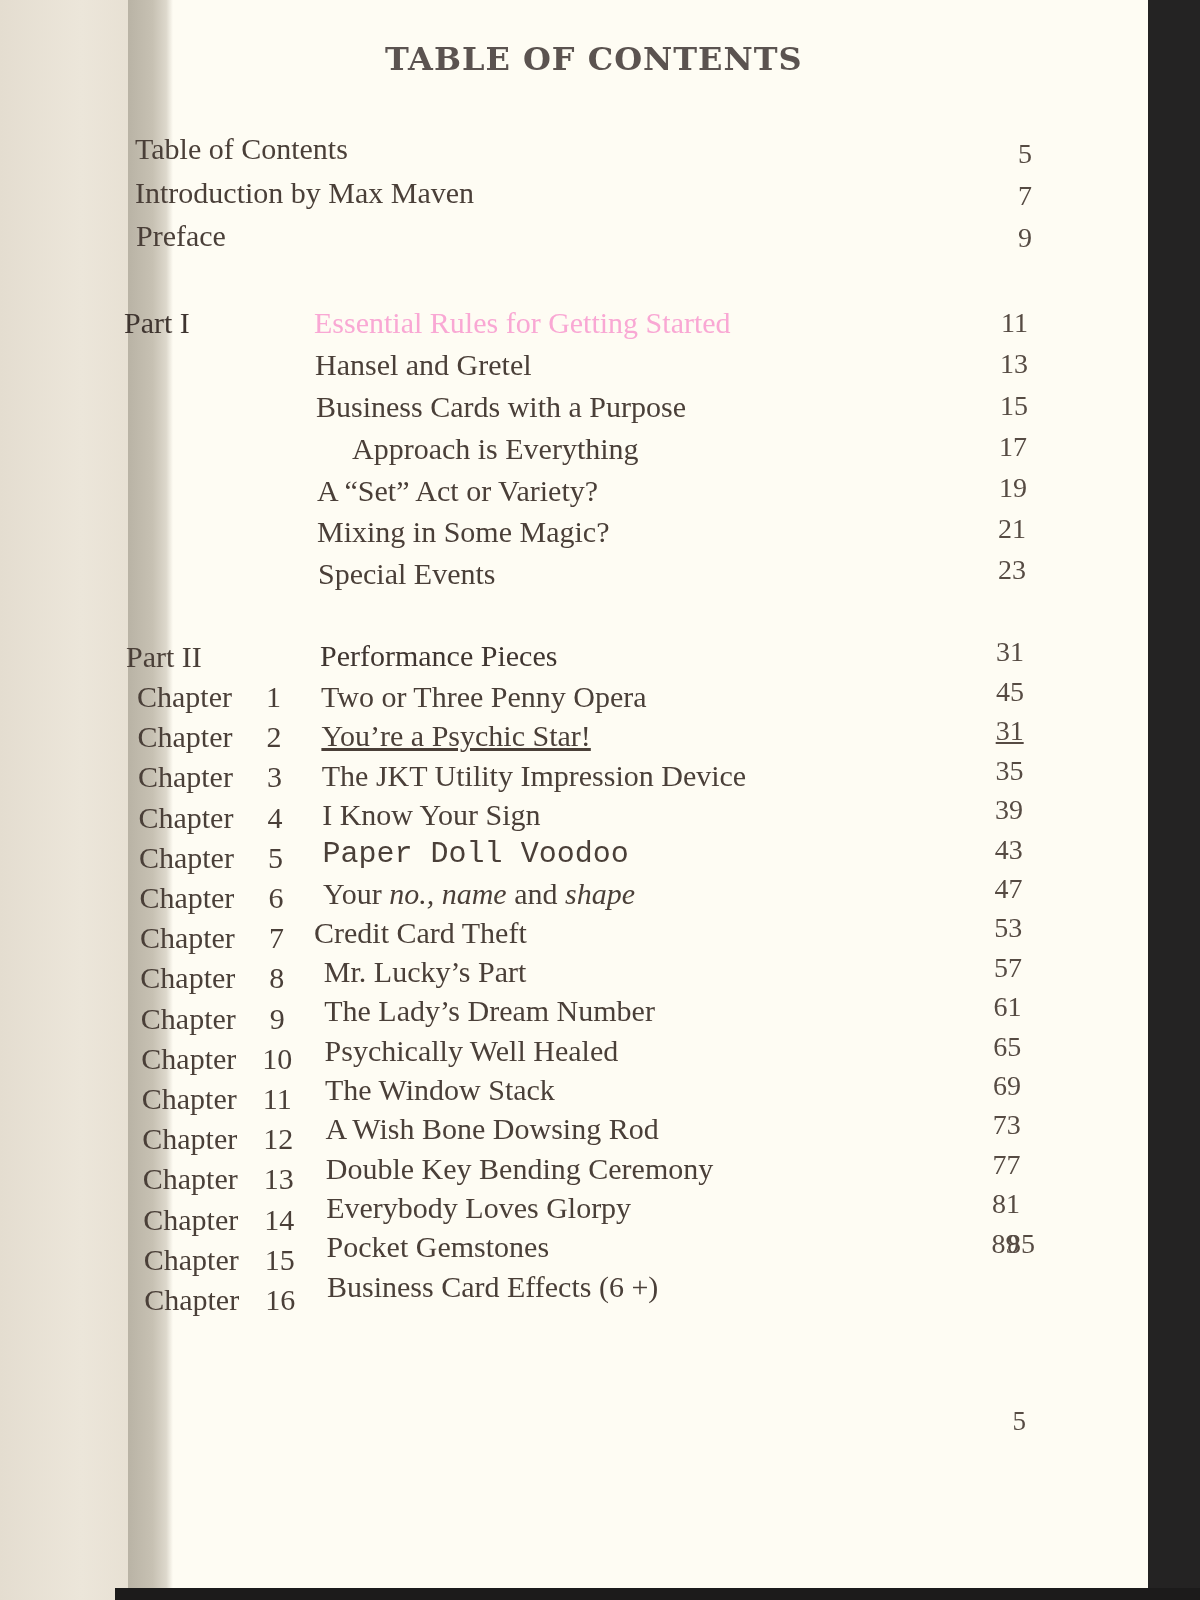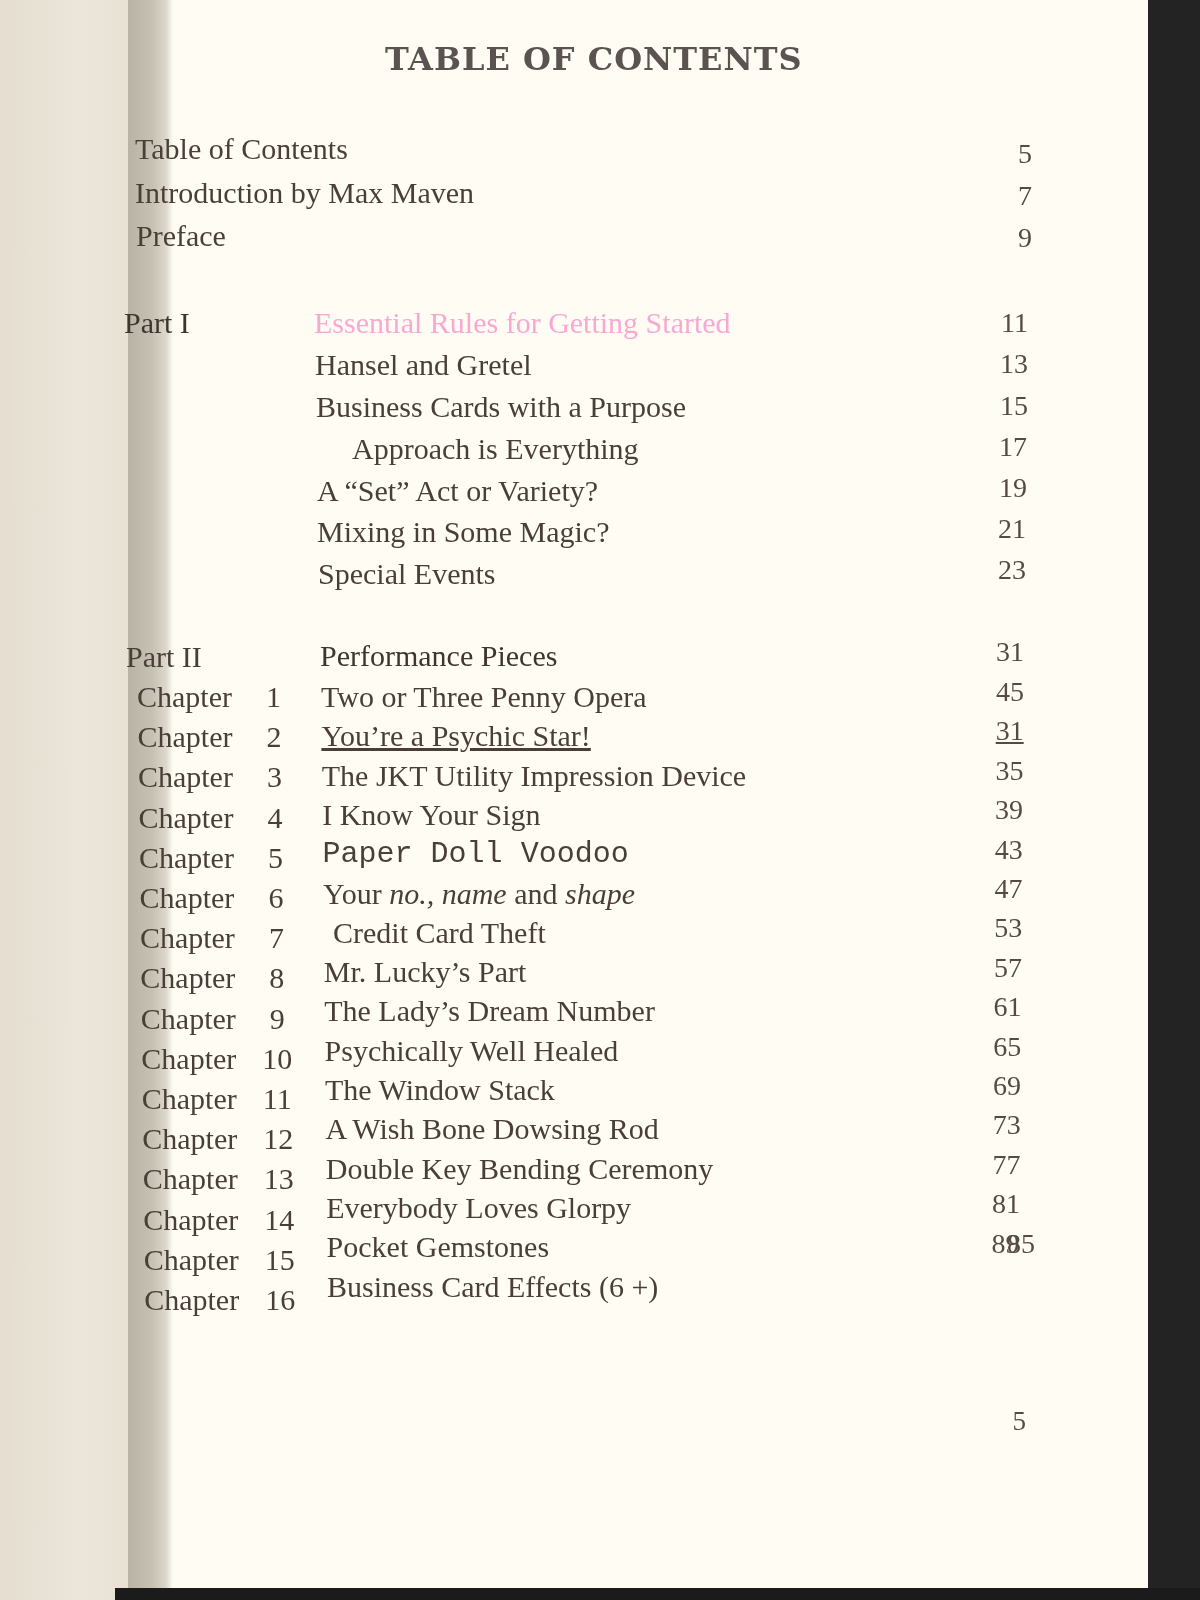--- a/index.html
+++ b/index.html
@@ -96,21 +96,21 @@
     <div class="txt" style="left: 138.92px; top: 840.8px;">Chapter</div>
     <div class="txt" style="left: 267.92px; top: 840.8px;">5</div>
     <div class="txt" style="left: 322.6px; top: 837.2px; font-family: Liberation Mono, monospace;">Paper Doll Voodoo</div>
     <div class="num" style="left: 962.8px; top: 833.6px;">43</div>
     <div class="txt" style="left: 139.4px; top: 881px;">Chapter</div>
     <div class="txt" style="left: 268.4px; top: 881px;">6</div>
     <div class="txt" style="left: 323px; top: 876.5px;"><span>Your </span><span class="italic">no., name</span><span> and </span><span class="italic">shape</span></div>
     <div class="num" style="left: 962.5px; top: 873px;">47</div>
     <div class="txt" style="left: 139.88px; top: 921.2px;">Chapter</div>
     <div class="txt" style="left: 268.88px; top: 921.2px;">7</div>
-    <div class="txt" style="left: 333px; top: 915.8px;">Credit Card Theft</div>
+    <div class="txt" style="left: 314px; top: 915.8px;">Credit Card Theft</div>
     <div class="num" style="left: 962.2px; top: 912.4px;">53</div>
     <div class="txt" style="left: 140.36px; top: 961.4px;">Chapter</div>
     <div class="txt" style="left: 269.36px; top: 961.4px;">8</div>
     <div class="txt" style="left: 323.8px; top: 955.1px;">Mr. Lucky’s Part</div>
     <div class="num" style="left: 961.9px; top: 951.8px; text-align: right;">57</div>
     <div class="txt" style="left: 140.84px; top: 1001.6px;">Chapter</div>
     <div class="txt" style="left: 269.84px; top: 1001.6px;">9</div>
     <div class="txt" style="left: 324.2px; top: 994.4px;">The Lady’s Dream Number</div>
     <div class="num" style="left: 961.6px; top: 991.2px;">61</div>
     <div class="txt" style="left: 141.32px; top: 1041.8px;">Chapter</div>

